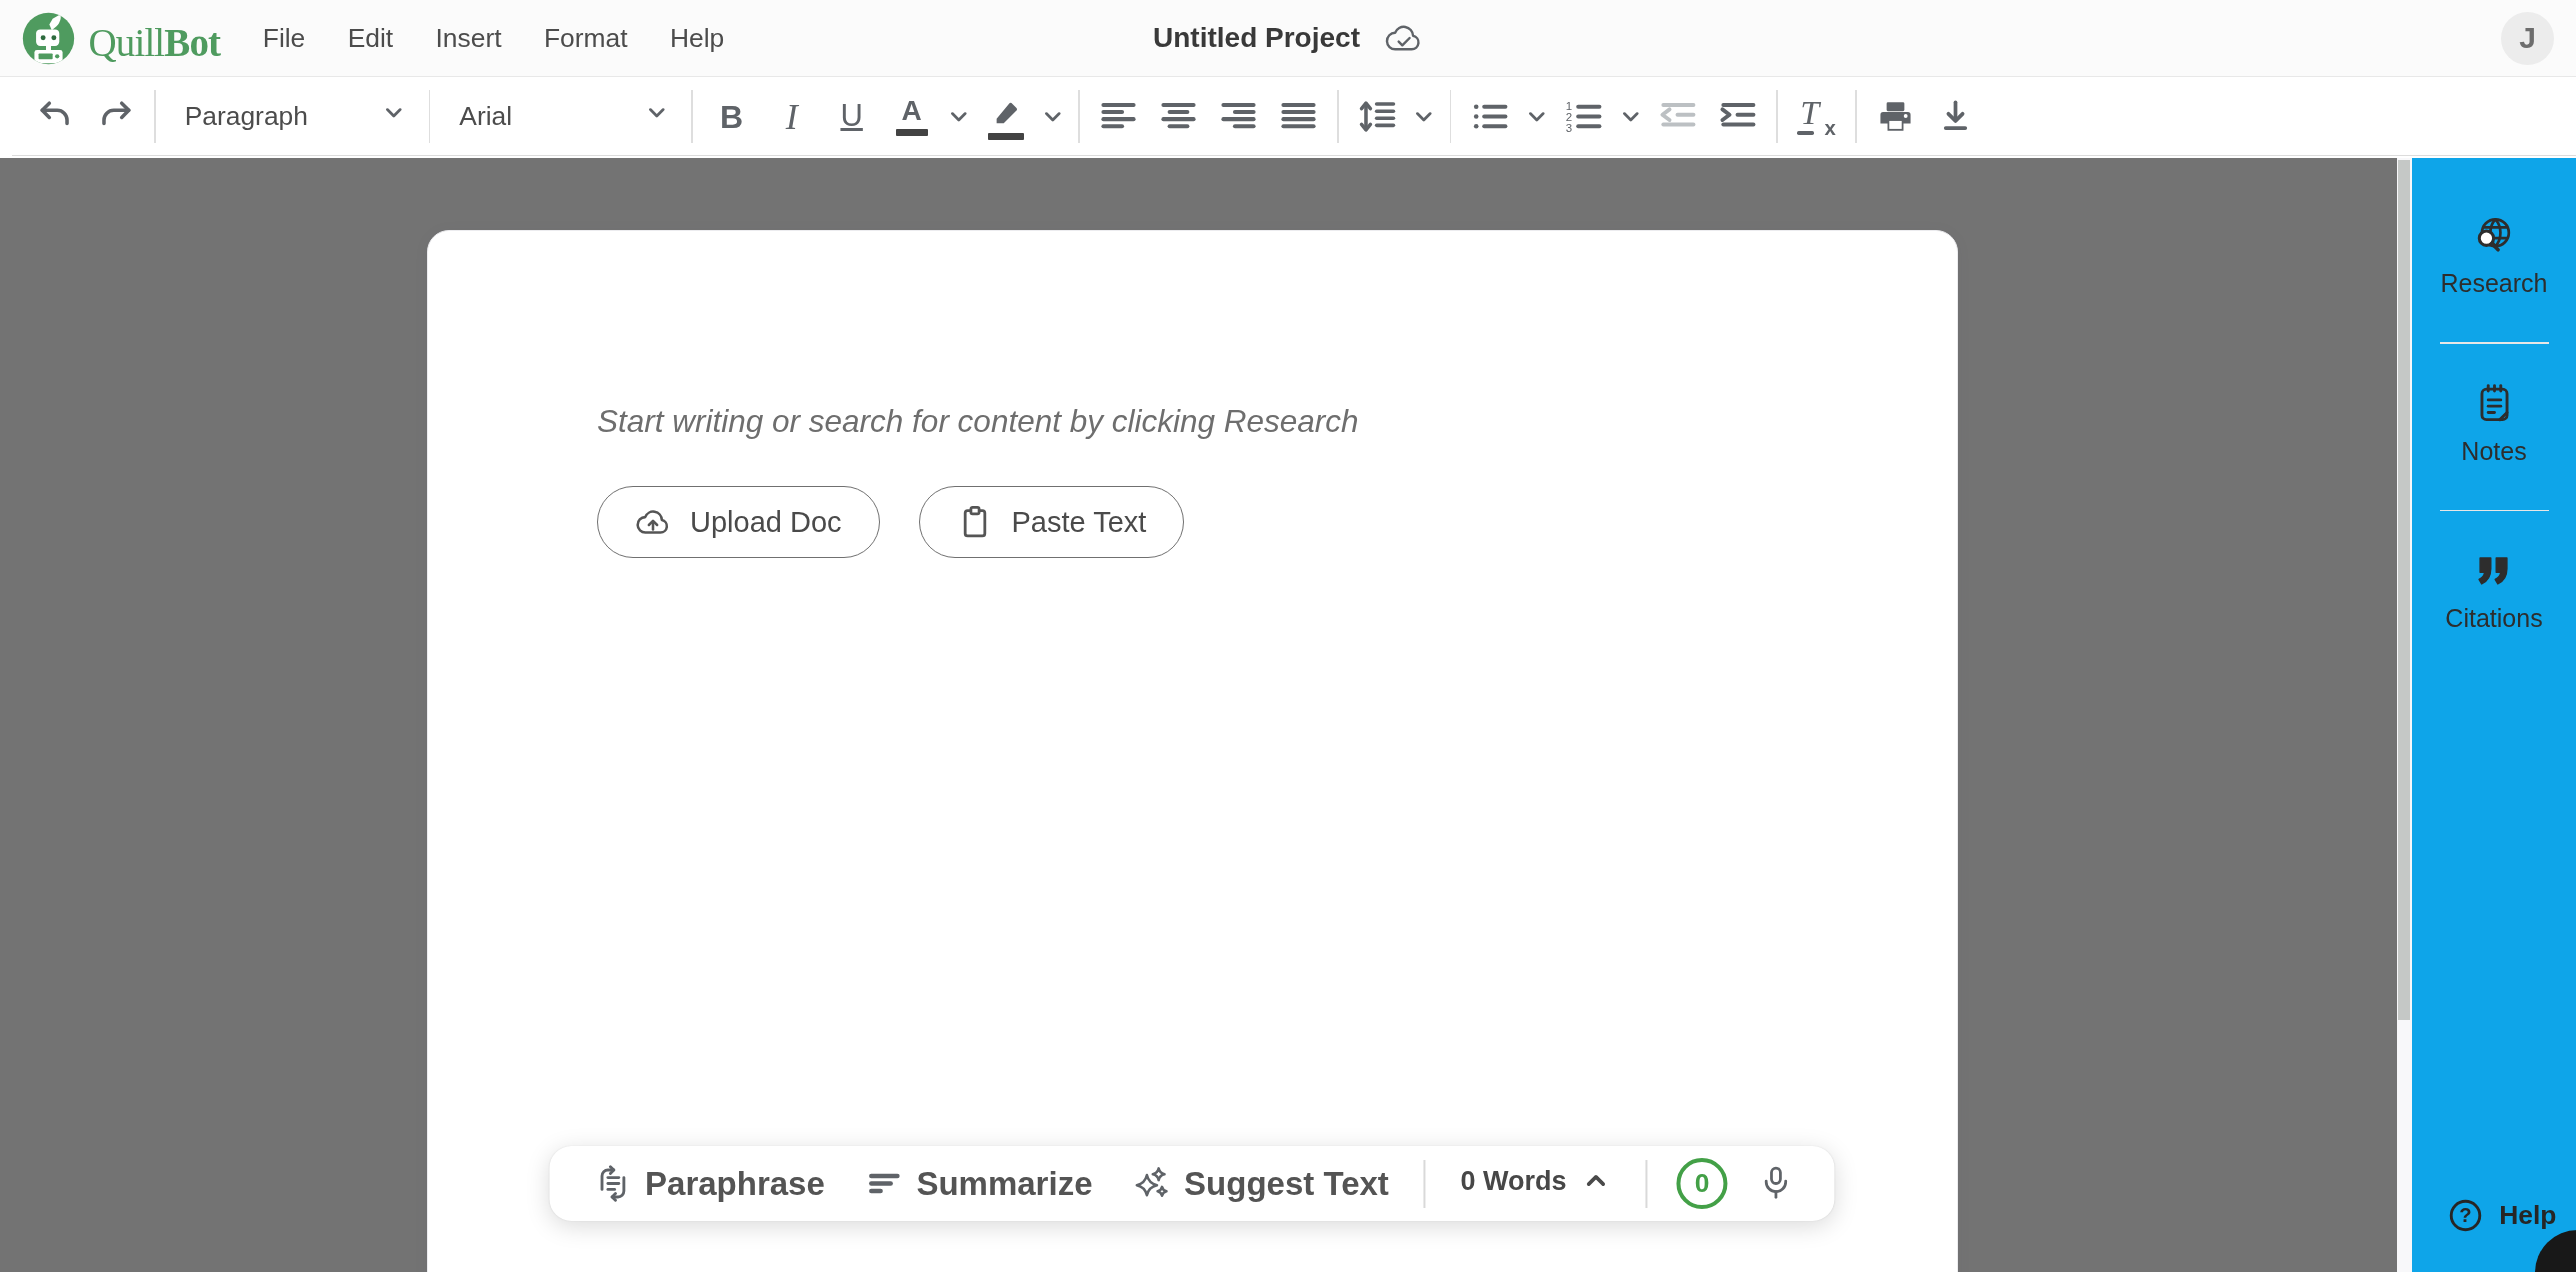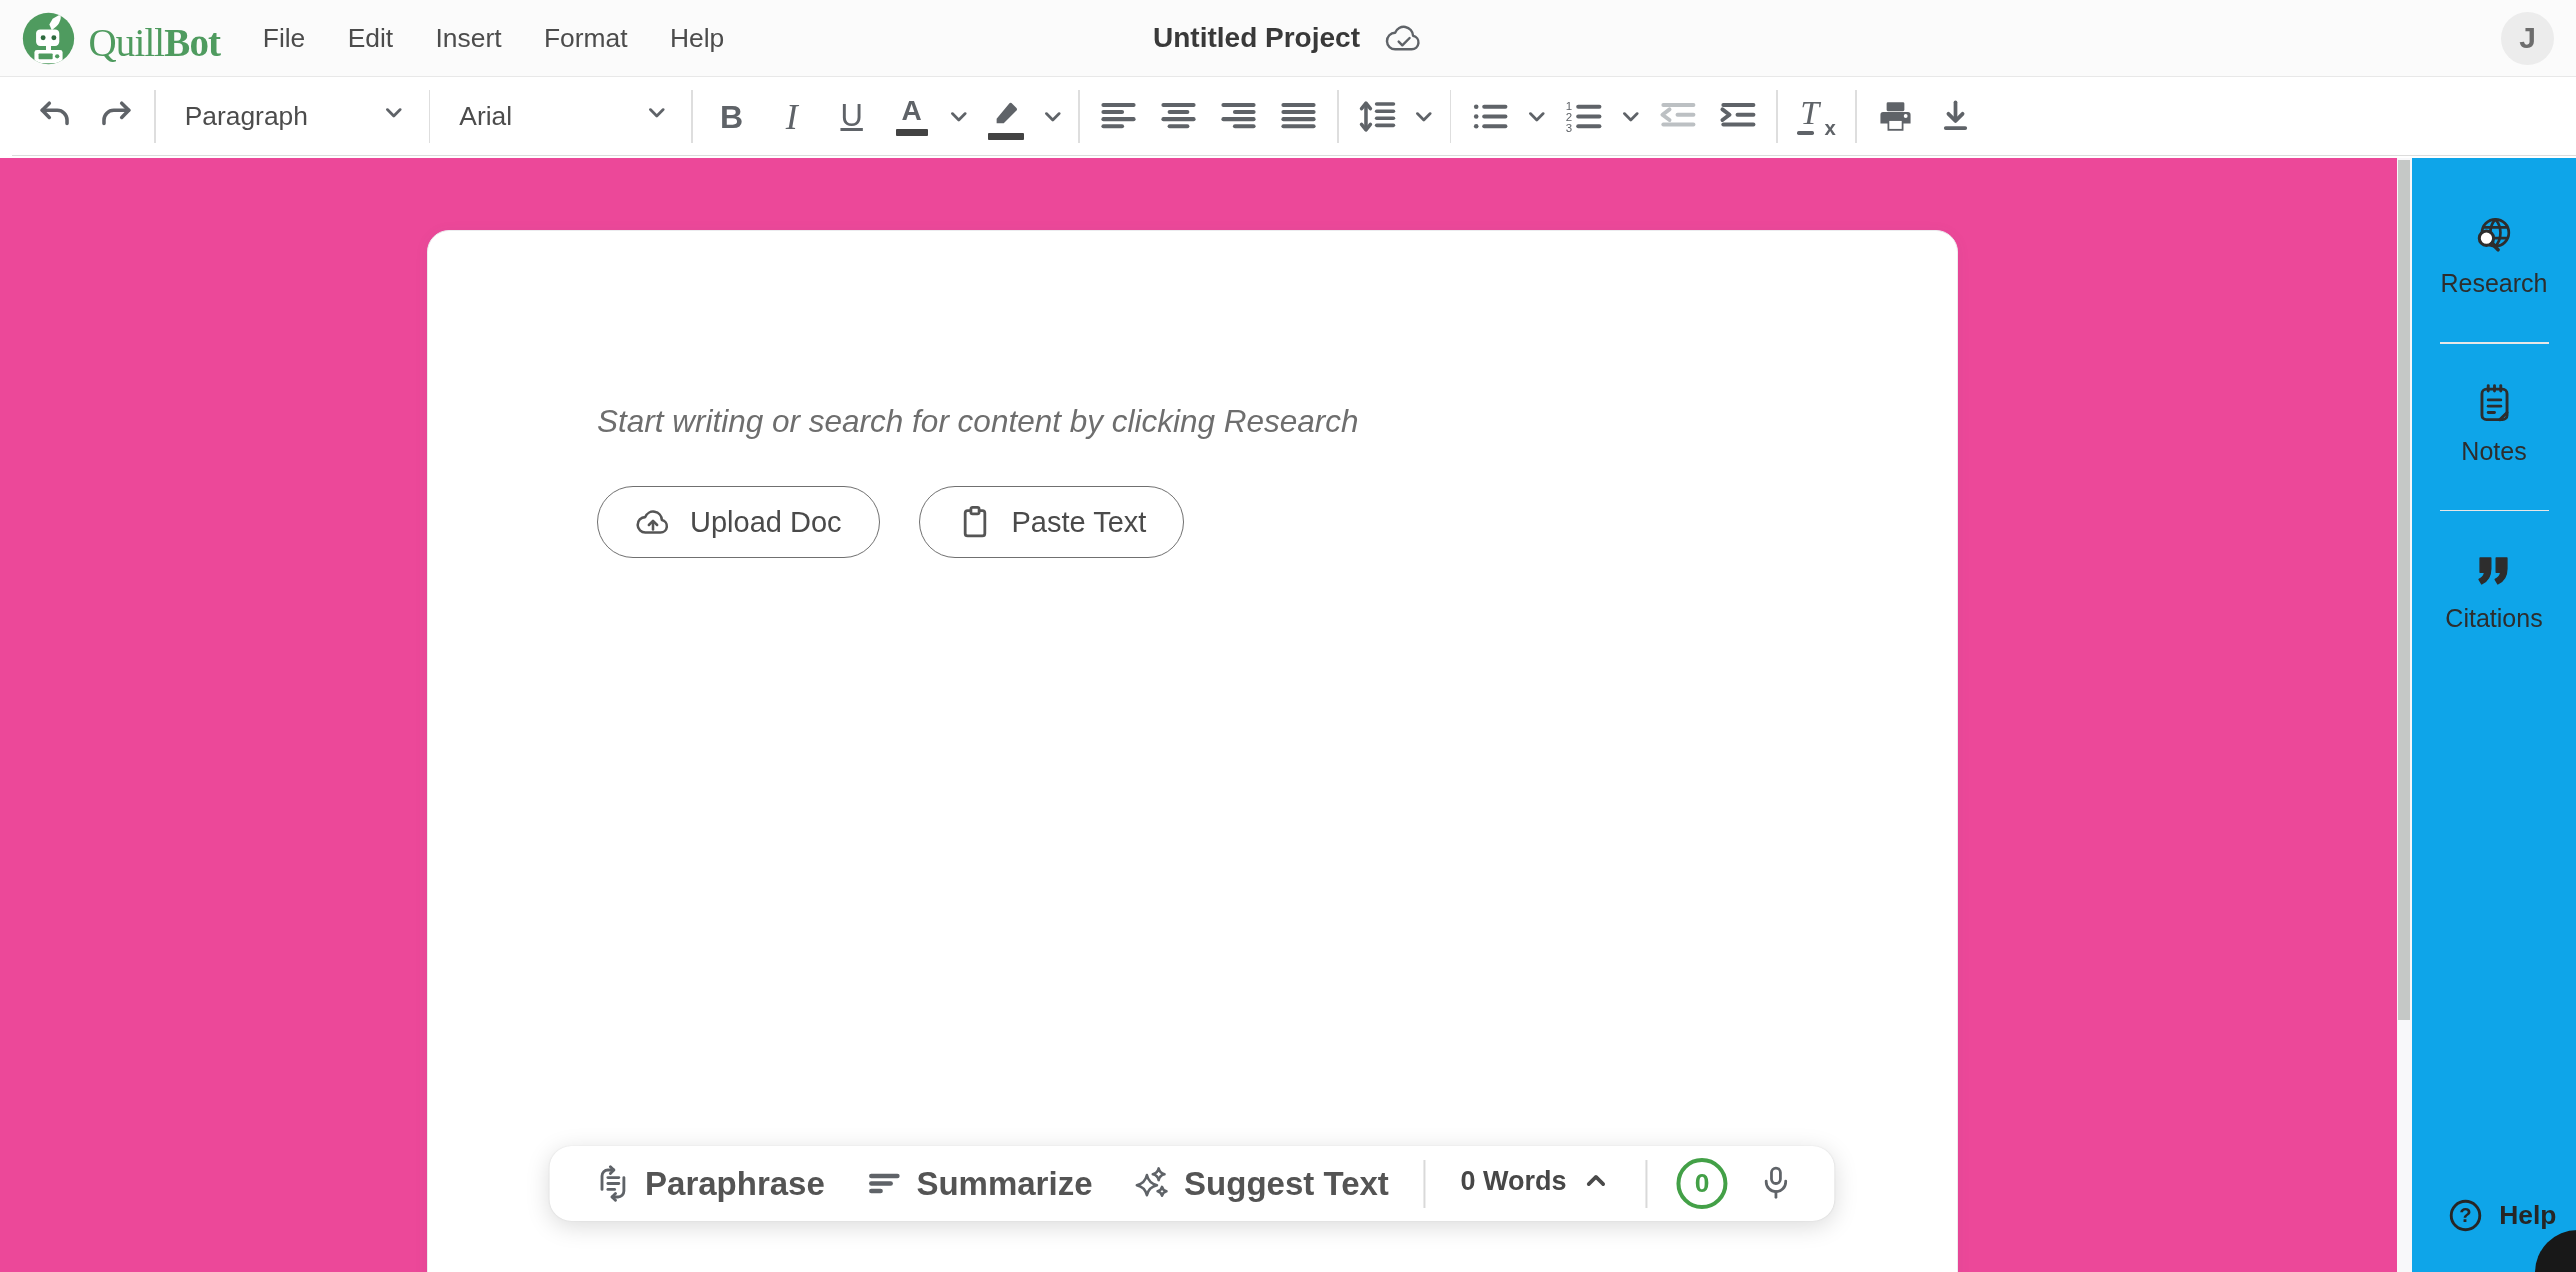--- a/index.html
+++ b/index.html
@@ -46,21 +46,21 @@
   .color-bar { width:32px; height:6.8px; background:#434343; margin-top:3.4px; border-radius:0.9px; }
   .hl-bar { width:36px; height:6.8px; background:#434343; margin-top:1.7px; border-radius:0.9px; }
   .tbtn.disabled { color:#bcc0c3; cursor:default; }
   .cf-wrap { position:relative; width:39px; height:41px; }
   .cf-t { position:absolute; left:3.4px; top:0; font-family:"Liberation Serif", serif;
     font-style:italic; font-size:34px; line-height:1; }
   .cf-u { position:absolute; left:0; bottom:1.7px; width:17px; height:4.3px; background:currentColor; border-radius:1.7px; }
   .cf-x { position:absolute; right:0; bottom:-1.7px; font-size:20.4px; font-weight:700; line-height:1; }
 
   
-  .main { position:absolute; top:158px; left:0; right:164px; bottom:0; background:#ec4899; }
+  .main { position:absolute; top:158px; left:0; right:164px; bottom:0; background:#737373; }
   .card { position:absolute; left:427px; top:72px; width:1531px; bottom:-34px; background:#fff;
     border:1.7px solid #ececef; border-radius:22px; box-shadow:0 2.6px 13.6px rgba(90,90,110,0.07); }
   .placeholder { margin:172px 0 0 169px; font-size:31.5px; font-style:italic; color:#6e6e6e; cursor:text; }
   .start-buttons { display:flex; gap:39px; margin:46px 0 0 169px; }
   .pill-btn { display:flex; align-items:center; gap:19px; height:72px; padding:0 37px;
     border:1.7px solid #707070; border-radius:37px; background:#fff; font-size:29px; color:#4a4a4a;
     font-family:inherit; cursor:pointer; }
   .pill-btn svg { width:36px; height:36px; color:#555; display:block; }
 
   

